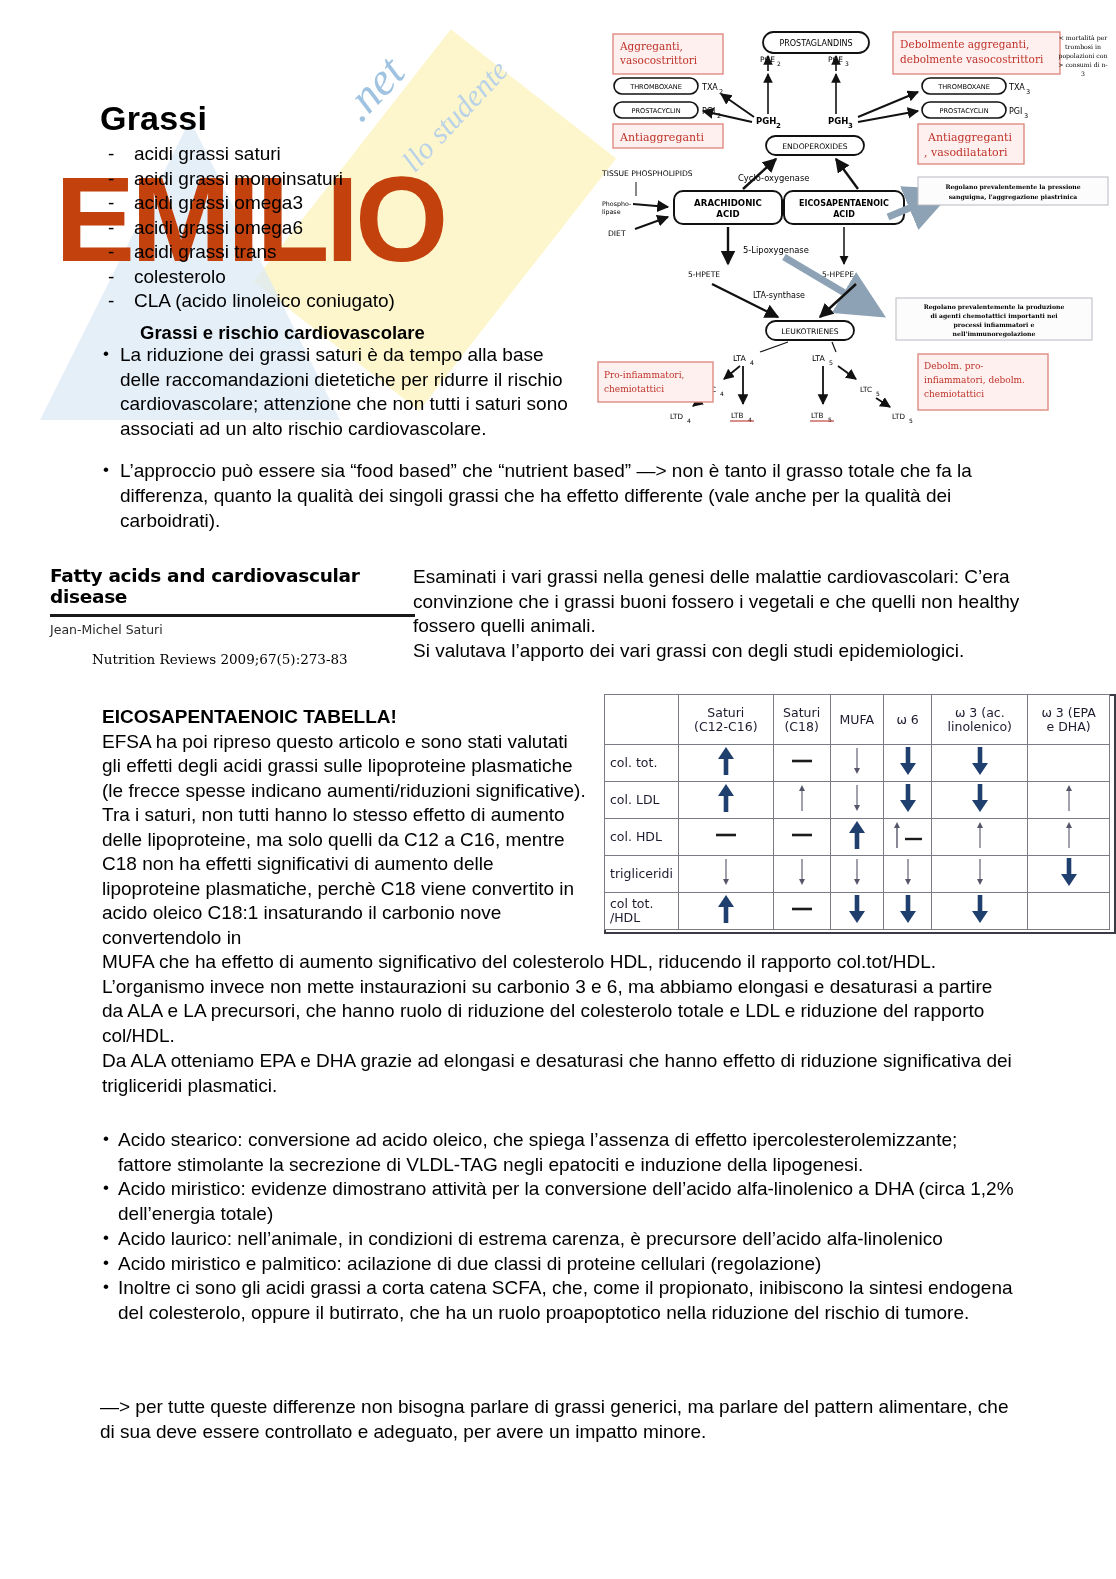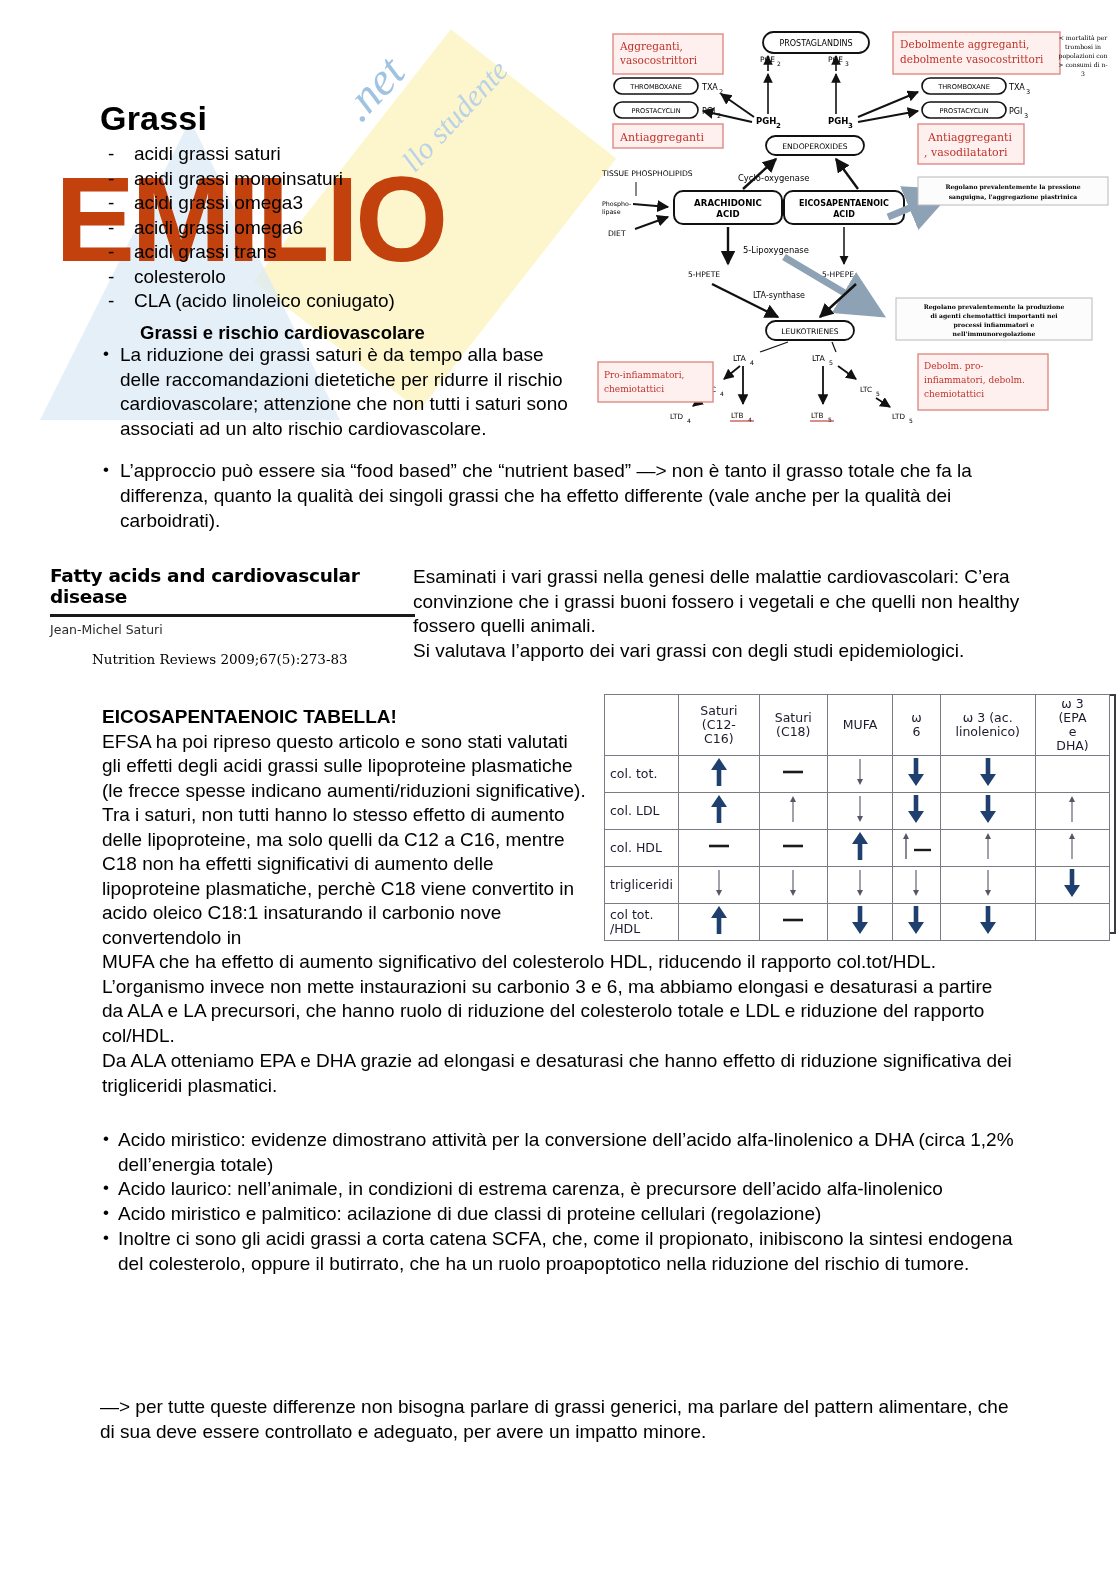--- a/index.html
+++ b/index.html
@@ -87,21 +87,21 @@
 
   
   #efsa-table { position:absolute; left:604px; top:694px; width:512px; height:238px; }
   table.efsa { border-collapse:collapse; width:506px; height:236px; background:#fff; }
   table.efsa td, table.efsa th {
     border:1px solid #7b7b86; padding:0;
     font-family:"DejaVu Sans", sans-serif;
     vertical-align:middle; text-align:center;
   }
   table.efsa thead th {
-    font-size:12.5px; font-weight:normal; color:#1b1b2e; line-height:14px; height:50px; padding:2px 15px;
+    font-size:12.5px; font-weight:normal; color:#1b1b2e; line-height:14px; height:50px; padding:2px 1px;
   }
   table.efsa tbody td.rowlabel {
     text-align:left; font-size:12.5px; padding:2px 5px; color:#1b1b2e; line-height:14.5px; width:74px;
   }
   table.efsa tbody td.cell { height:37px; }
   table.efsa tbody tr { height:37px;padding-left:32px; }
   .outerbox { position:absolute; left:604px; top:694px; width:512px; height:240px; border:2px solid #3b3b46; }
 
   
   .ar { display:inline-block; position:relative; }
@@ -159,20 +159,21 @@
     <div class="imp-head">EICOSAPENTAENOIC TABELLA!</div>
     <div style="white-space:pre-wrap">EFSA ha poi ripreso questo articolo e sono stati valutati gli effetti degli acidi grassi sulle lipoproteine plasmatiche (le frecce spesse indicano aumenti/riduzioni significative).
 Tra i saturi, non tutti hanno lo stesso effetto di aumento delle lipoproteine, ma solo quelli da C12 a C16, mentre C18 non ha effetti significativi di aumento delle lipoproteine plasmatiche, perchè C18 viene convertito in acido oleico C18:1 insaturando il carbonio nove convertendolo in</div>
   </div>
 
   <div class="para-full" style="white-space:pre-wrap">MUFA che ha effetto di aumento significativo del colesterolo HDL, riducendo il rapporto col.tot/HDL.
 L’organismo invece non mette instaurazioni su carbonio 3 e 6, ma abbiamo elongasi e desaturasi a partire da ALA e LA precursori, che hanno ruolo di riduzione del colesterolo totale e LDL e riduzione del rapporto col/HDL.
 Da ALA otteniamo EPA e DHA grazie ad elongasi e desaturasi che hanno effetto di riduzione significativa dei trigliceridi plasmatici.</div>
 
   <div class="bullets-bottom">
+    <div class="bul">Acido stearico: conversione ad acido oleico, che spiega l’assenza di effetto ipercolesterolemizzante; fattore stimolante la secrezione di VLDL-TAG negli epatociti e induzione della lipogenesi.</div>
     <div class="bul">Acido miristico: evidenze dimostrano attività per la conversione dell’acido alfa-linolenico a DHA (circa 1,2% dell’energia totale)</div>
     <div class="bul">Acido laurico: nell’animale, in condizioni di estrema carenza, è precursore dell’acido alfa-linolenico</div>
     <div class="bul">Acido miristico e palmitico: acilazione di due classi di proteine cellulari (regolazione)</div>
     <div class="bul">Inoltre ci sono gli acidi grassi a corta catena SCFA, che, come il propionato, inibiscono la sintesi endogena del colesterolo, oppure il butirrato, che ha un ruolo proapoptotico nella riduzione del rischio di tumore.</div>
   </div>
 
   <div class="arrow-final">—&gt; per tutte queste differenze non bisogna parlare di grassi generici, ma parlare del pattern alimentare, che di sua deve essere controllato e adeguato, per avere un impatto minore.</div>
 
   <div class="outerbox"></div>
   <div id="efsa-table">

